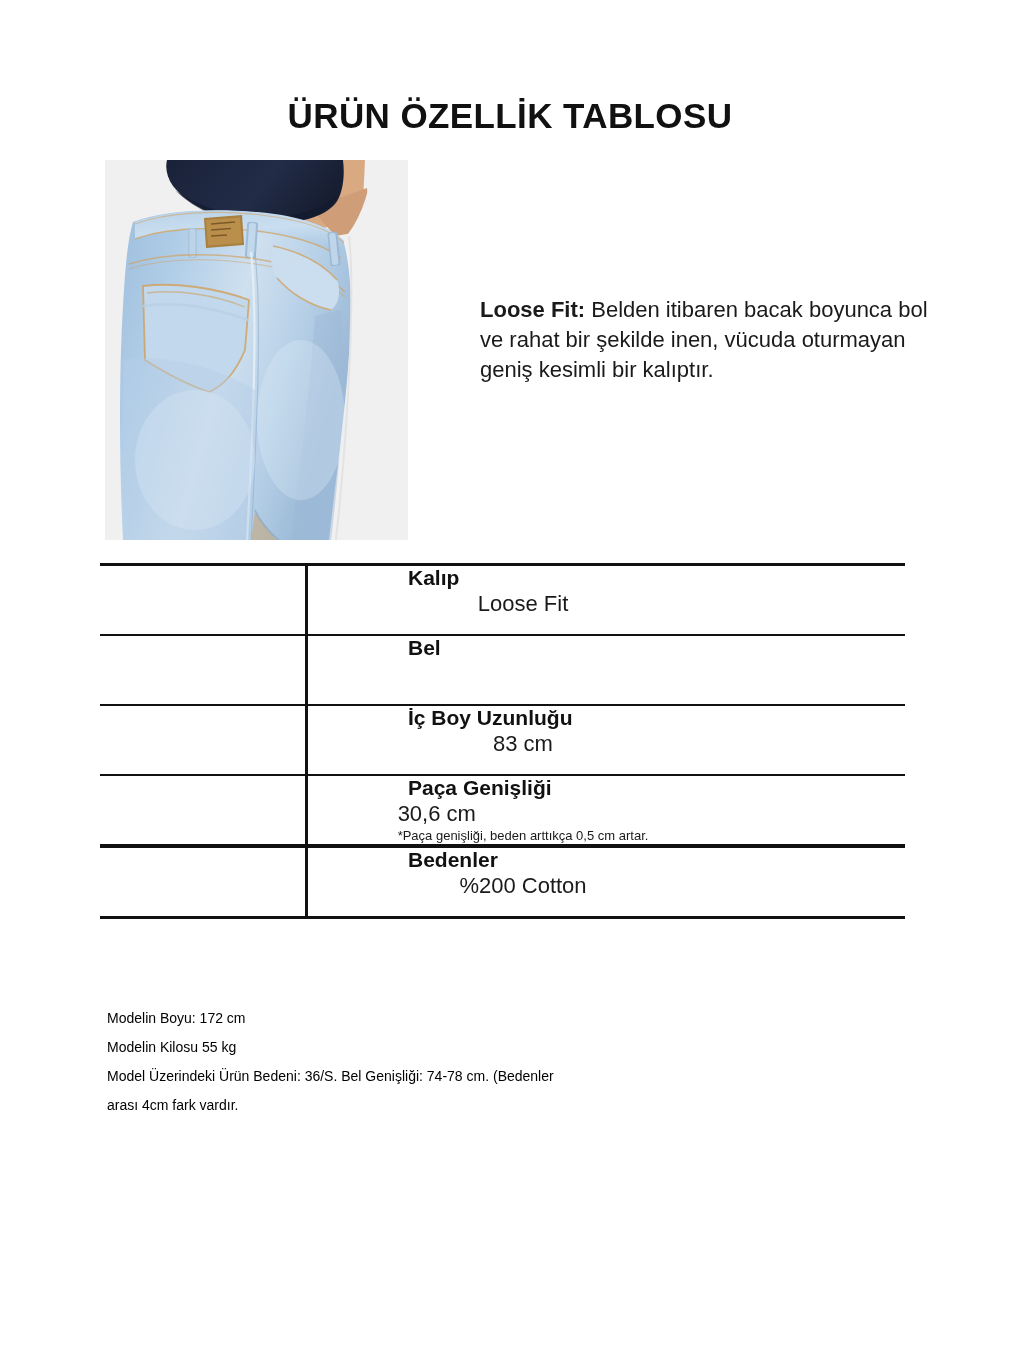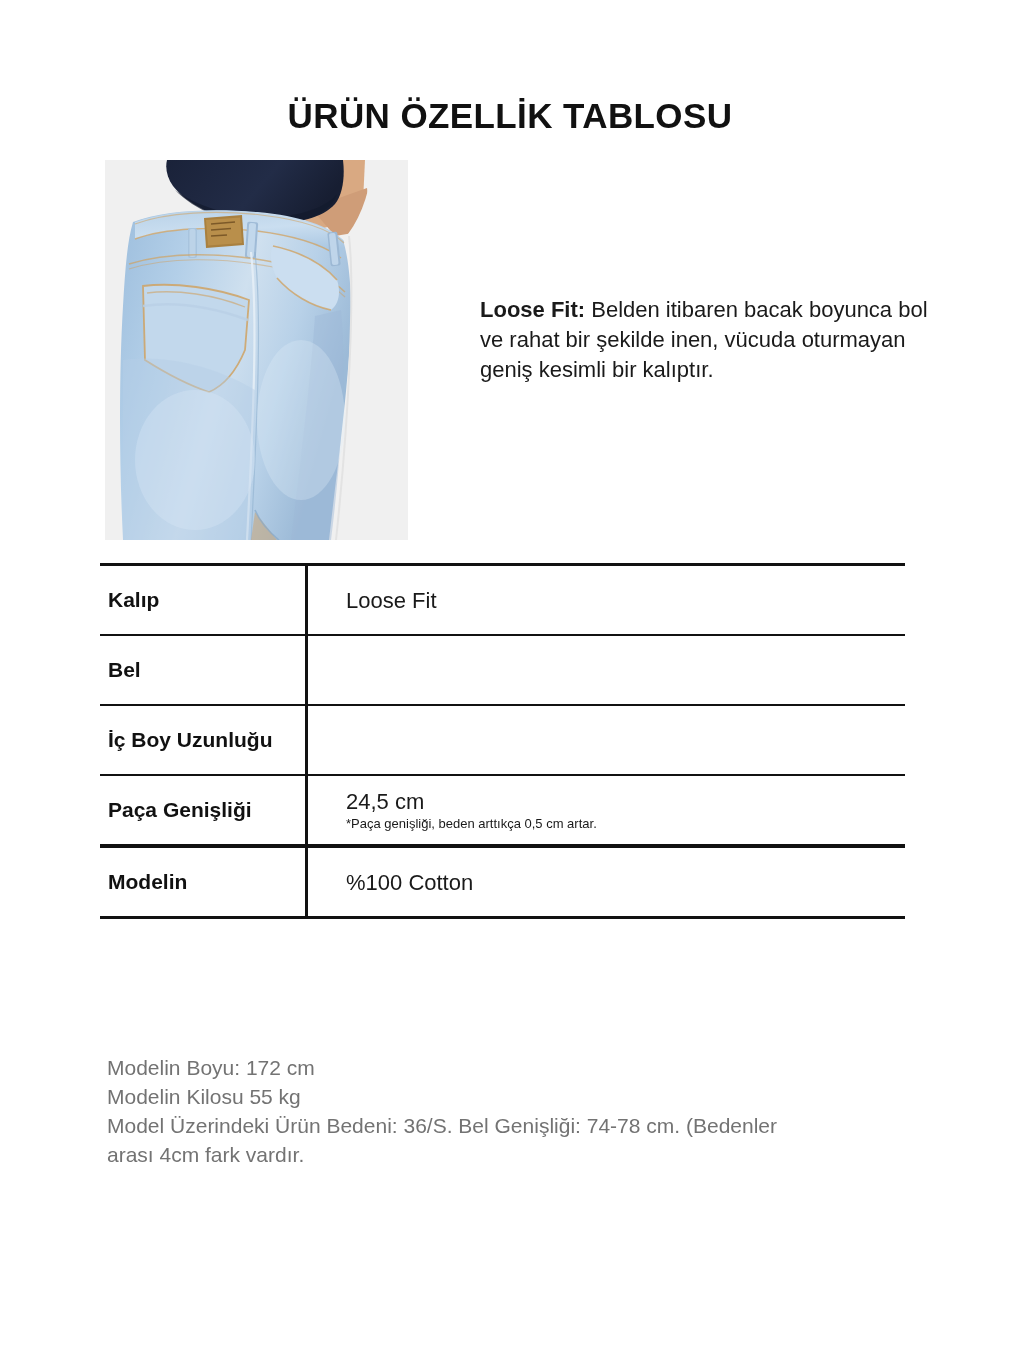--- a/index.html
+++ b/index.html
@@ -52,20 +52,21 @@
     left: 100px; top: 563px;
     width: 805px;
   }
   .rule { height: 3px; background: #111111; width: 100%; }
   .rule.thin { height: 2px; }
   .trow {
     position: relative;
     display: flex;
     align-items: center;
     height: 68px;
+    flex-direction: column;
   }
   .trow .divider {
     position: absolute;
     left: 205px; top: 0; bottom: 0;
     width: 3px;
     background: #111111;
   }
   .cell-label {
     width: 205px;
     padding-left: 8px;
@@ -83,25 +84,25 @@
   .cell-value .note {
     display: block;
     font-size: 13px;
     line-height: 17px;
     color: #1a1a1a;
   }
 
   
   .footer {
     position: absolute;
-    left: 107px; top: 1053px;
+    left: 107px; top: 1004px;
     width: 790px;
-    font-size: 21px;
+    font-size: 14px;
     line-height: 29px;
-    color: #737373;
+    color: #000000;
   }
   .footer div { white-space: pre-wrap; }
 </style>
 </head>
 <body>
 
 <div class="page">
 
   <div class="title">ÜRÜN ÖZELLİK TABLOSU</div>
 
@@ -217,41 +218,42 @@
     <div class="trow">
       <div class="divider"></div>
       <div class="cell-label">Bel</div>
     </div>
     <div class="rule thin"></div>
 
     <div class="trow">
       <div class="divider"></div>
       <div class="cell-label">İç Boy Uzunluğu</div>
       <div class="cell-value">
+        <span class="main">83 cm</span>
       </div>
     </div>
     <div class="rule thin"></div>
 
     <div class="trow">
       <div class="divider"></div>
       <div class="cell-label">Paça Genişliği</div>
       <div class="cell-value">
-        <span class="main">24,5 cm</span>
+        <span class="main">30,6 cm</span>
         <span class="note">*Paça genişliği, beden arttıkça 0,5 cm artar.</span>
       </div>
     </div>
     <div class="rule thin"></div>
 
     <div class="rule thin"></div>
 
     <div class="trow">
       <div class="divider"></div>
-      <div class="cell-label">Modelin</div>
-      <div class="cell-value">
-        <span class="main">%100 Cotton</span>
+      <div class="cell-label">Bedenler</div>
+      <div class="cell-value">
+        <span class="main">%200 Cotton</span>
       </div>
     </div>
     <div class="rule"></div>
   </div>
 
   <div class="footer">
     <div>Modelin Boyu: 172 cm</div>
     <div>Modelin Kilosu 55 kg</div>
     <div>Model Üzerindeki Ürün Bedeni: 36/S. Bel Genişliği: 74-78 cm. (Bedenler</div>
     <div>arası 4cm fark vardır.</div>

